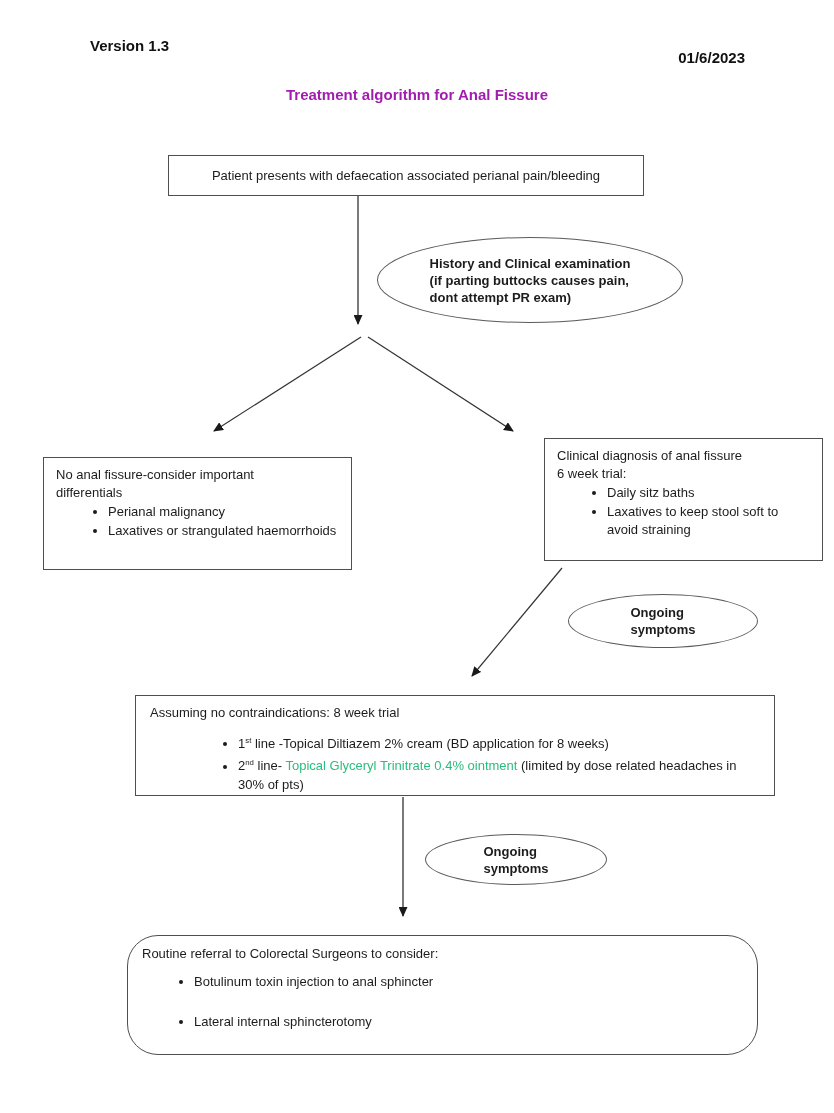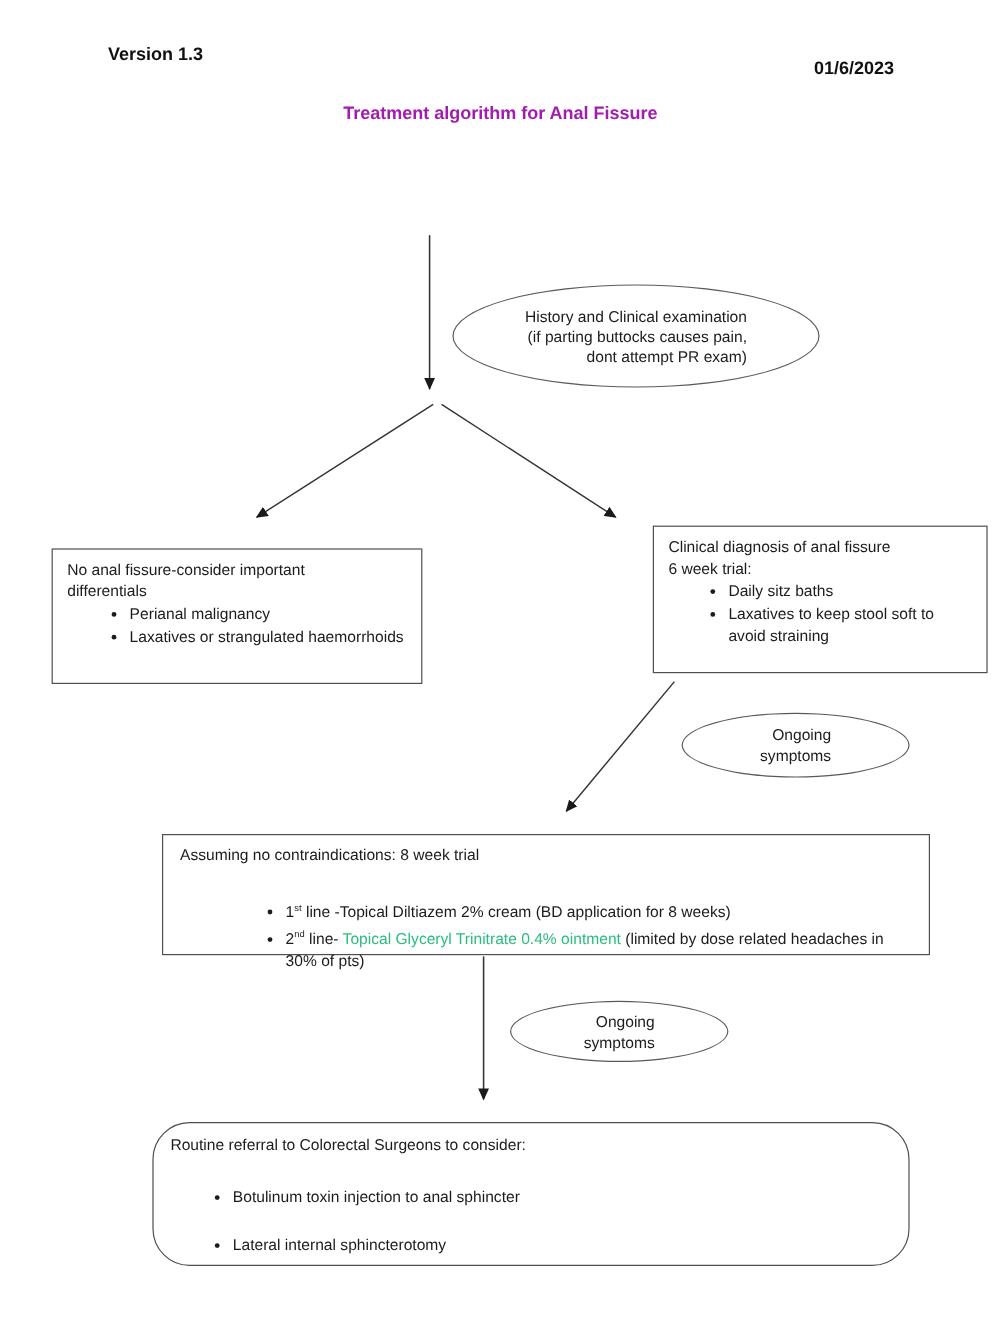--- a/index.html
+++ b/index.html
@@ -43,33 +43,34 @@
     text-align: center;
   }
   .ellipse {
     position: absolute;
     border: 1px solid #5a5a5a;
     border-radius: 50%;
     background: #fff;
     display: flex;
     align-items: center;
     justify-content: center;
-    text-align: right;
+    text-align: left;
     font-size: 13px;
     line-height: 17px;
+    font-weight: bold;
   }
   .preline { white-space: pre-line; }
   .pad { padding: 8px 12px; }
   .node ul {
     list-style: disc outside;
     margin-top: 1px;
   }
   .node li { margin-bottom: 1px; }
   .node .gap-list li { margin-bottom: 22px; }
-  .node .spread-list { margin-top: 26px; }
+  .node .spread-list { margin-top: 10px; }
   sup { font-size: 60%; vertical-align: super; }
   svg.arrows {
     position: absolute;
     top: 0; left: 0;
     width: 834px; height: 1113px;
     pointer-events: none;
   }
 </style>
 </head>
 <body>
@@ -87,20 +88,23 @@
         <path d="M0,0 L10,4.5 L0,9 z" fill="#1a1a1a"></path>
       </marker>
     </defs>
     <line x1="358" y1="196" x2="358" y2="324" stroke="#333" stroke-width="1.3" marker-end="url(#ah)"></line>
     <line x1="361" y1="337" x2="214" y2="431" stroke="#333" stroke-width="1.2" marker-end="url(#ah)"></line>
     <line x1="368" y1="337" x2="513" y2="431" stroke="#333" stroke-width="1.2" marker-end="url(#ah)"></line>
     <line x1="562" y1="568" x2="472" y2="676" stroke="#333" stroke-width="1.2" marker-end="url(#ah)"></line>
     <line x1="403" y1="797" x2="403" y2="916" stroke="#333" stroke-width="1.3" marker-end="url(#ah)"></line>
   </svg>
 
+  <div class="node center" style="left:168px; top:155px; width:476px; height:41px;">
+    <span>Patient presents with defaecation associated perianal pain/bleeding</span>
+  </div>
 
   <div class="ellipse" style="left:377px; top:237px; width:306px; height:86px;">
     <span class="preline">History and Clinical examination
 (if parting buttocks causes pain,
 dont attempt PR exam)</span>
   </div>
 
   <div class="node pad" style="left:43px; top:457px; width:309px; height:113px;">
     <div class="preline">No anal fissure-consider important
 differentials</div>

